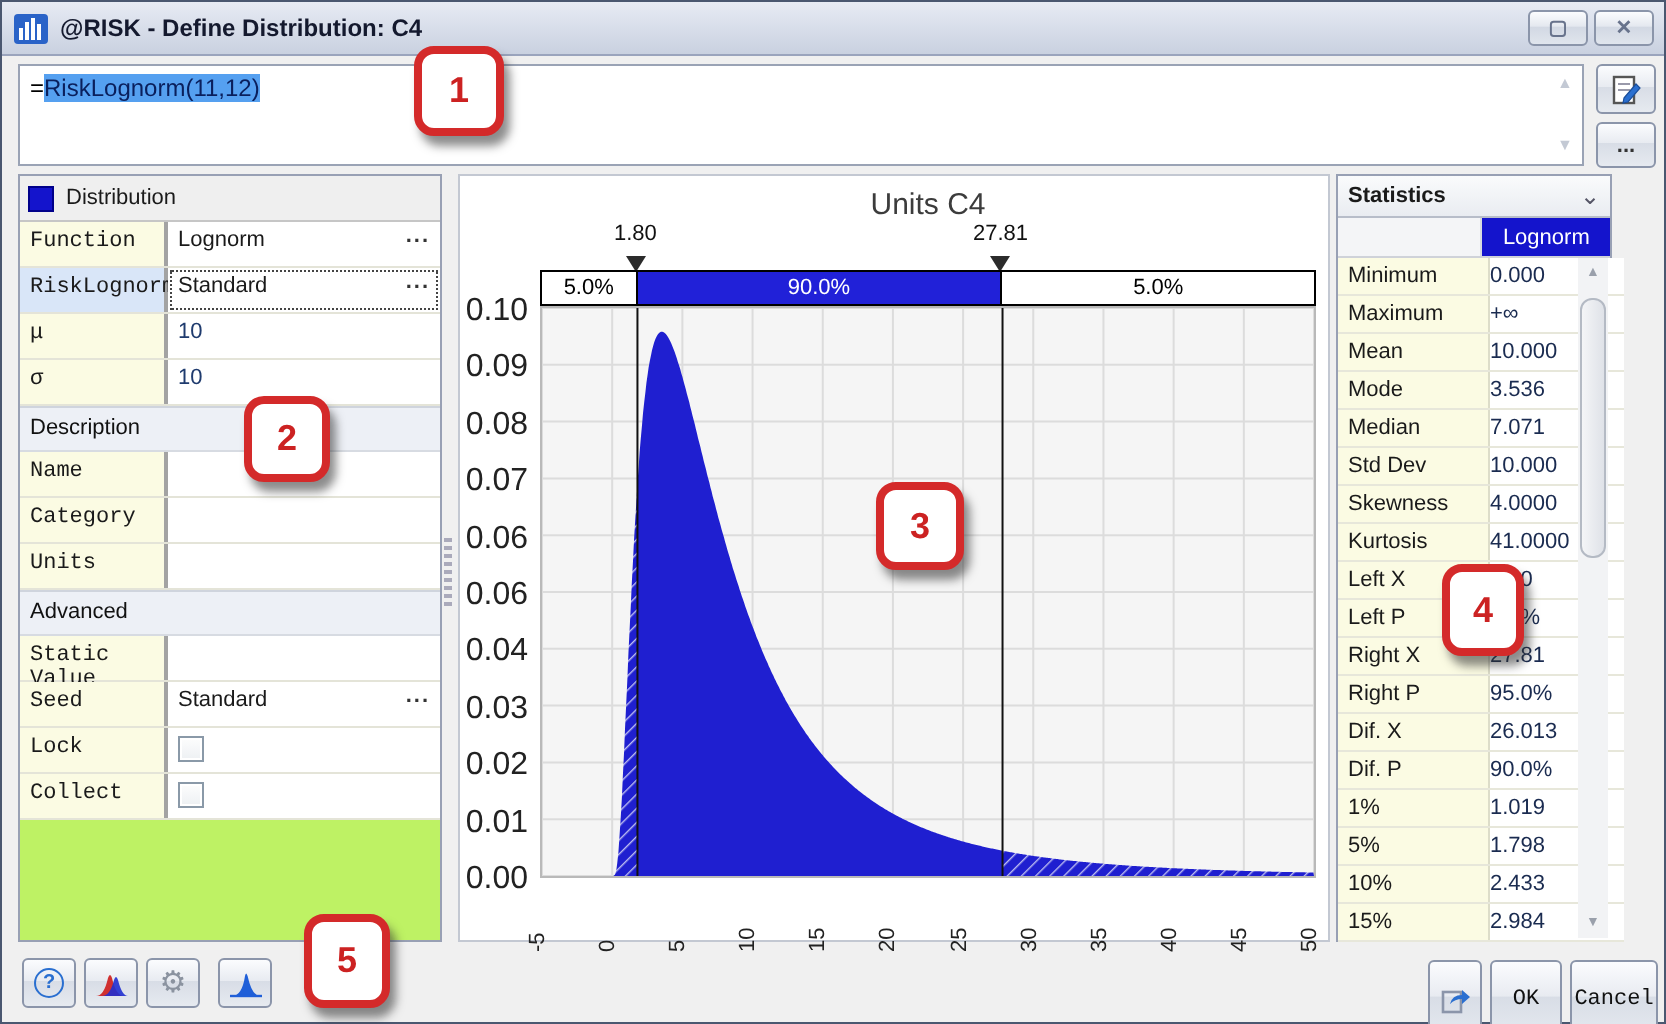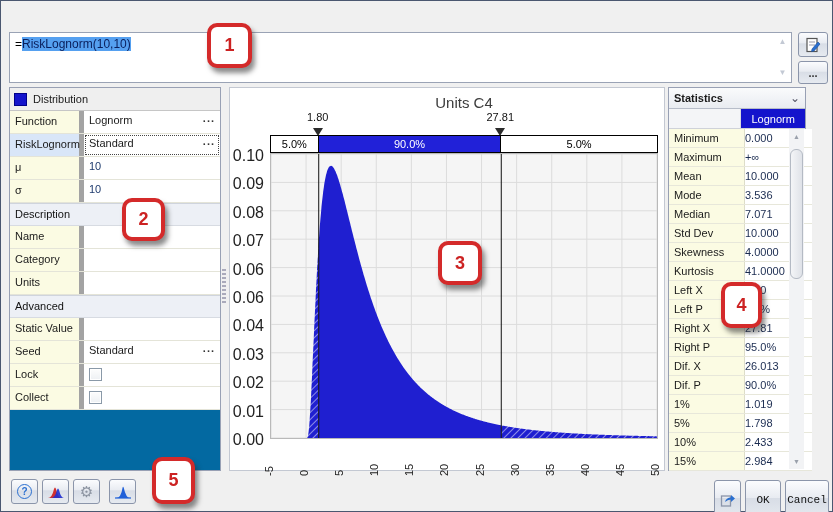--- a/index.html
+++ b/index.html
@@ -28,26 +28,26 @@
   .formula-sel { background:#55a0f0; color:#0a1f5c; }
   .fscroll { position:absolute; right:3px; width:11px; color:#c3c9d4; font-size:8px;
     text-align:center; line-height:10px; }
   .formula-side { position:absolute; left:797px; top:31px; width:30px; }
   .side-btn { width:30px; height:25px; margin-bottom:4px; border:1px solid #8b95aa;
     border-radius:3px; background:linear-gradient(#fbfcfe,#e8ebf1 45%,#d8dde6 46%,#e6eaf0);
     display:flex; align-items:center; justify-content:center; font-weight:bold; color:#333; }
 
   
   .left-panel { position:absolute; left:8px; top:86px; width:212px; height:384px;
-    background:#0369a1; border:1px solid #98a0b4; }
+    background:#bef264; border:1px solid #98a0b4; }
   .dist-header { height:23px; background:#efefef; border-bottom:1px solid #c6c6c6;
     display:flex; align-items:center; padding-left:4px; }
   .dist-swatch { width:13px; height:13px; background:#1414cc; border:1px solid #00008a; margin-right:6px; }
   .prop-row { height:23px; display:flex; border-bottom:1px solid #e4e4d8; }
-  .prop-label { width:74px; background:#fbfbe3; padding:4px 0 16px 5px; border-right:5px solid #a3a3a3; }
+  .prop-label { width:74px; background:#fbfbe3; padding:4px 0 16px 5px; border-right:2px solid #a3a3a3;font-family:Liberation Mono, monospace; }
   .prop-label.sel { background:#d9e6f8; }
   .prop-value { flex:1; padding:3px 4px 0 5px; position:relative; background:#fff; }
   .prop-value.focus { outline:1px dotted #444; outline-offset:-2px; }
   .prop-value.navy { color:#1f3b6e; }
   .ellipsis { position:absolute; right:5px; top:1px; font-weight:bold; color:#333; letter-spacing:1px; }
   .section-row { height:23px; background:#edf0f6; border-top:1px solid #cfd4dd;
     border-bottom:1px solid #d7dbe2; padding:4px 0 0 5px; color:#111; }
   .checkbox { width:13px; height:13px; border:1px solid #8a99a8; margin-top:1px;
     background:linear-gradient(#fdfdfd,#edf0f3); box-shadow:inset 0 0 0 1px #fff; }
 
@@ -116,23 +116,37 @@
   .co5 { left:151px; top:456px; width:43px; height:47px; }
 
   .splitter { position:absolute; left:221px; top:268px; width:4px; height:34px;
     background:repeating-linear-gradient(#aab 0 2px, transparent 2px 4px); }
 </style>
 </head>
 <body>
 
 <div class="window">
 
+  <div class="titlebar">
+    <svg class="title-icon" viewBox="0 0 17 15">
+      <rect x="0" y="0" width="17" height="15" rx="2" fill="#2a63c8"></rect>
+      <rect x="2.5" y="7" width="2" height="6" fill="#fff"></rect>
+      <rect x="5.5" y="4" width="2" height="9" fill="#fff"></rect>
+      <rect x="8.5" y="2" width="2" height="11" fill="#fff"></rect>
+      <rect x="11.5" y="5" width="2" height="8" fill="#fff"></rect>
+    </svg>
+    <span class="title-text">@RISK - Define Distribution: C4</span>
+    <div class="win-btns">
+      <div class="win-btn">▢</div>
+      <div class="win-btn">✕</div>
+    </div>
+  </div>
 
   <div class="formula-box">
-    <span class="formula-eq">=</span><span class="formula-sel">RiskLognorm(10,10)</span>
+    <span class="formula-eq">=</span><span class="formula-sel">RiskLognorm(11,12)</span>
     <div class="fscroll" style="top:4px;">▲</div>
     <div class="fscroll" style="bottom:4px;">▼</div>
   </div>
   <div class="formula-side">
     <div class="side-btn">
       <svg width="16" height="16" viewBox="0 0 16 16">
         <rect x="2" y="1.5" width="10" height="13" fill="#fff" stroke="#555" stroke-width="1.2"></rect>
         <line x1="4" y1="5" x2="10" y2="5" stroke="#99a" stroke-width="1"></line>
         <line x1="4" y1="8" x2="10" y2="8" stroke="#99a" stroke-width="1"></line>
         <path d="M7 12 L13 5 L15 7 L9 14 L6.5 14.6 Z" fill="#2a6fd0" stroke="#1b4e9a" stroke-width="0.6"></path>

